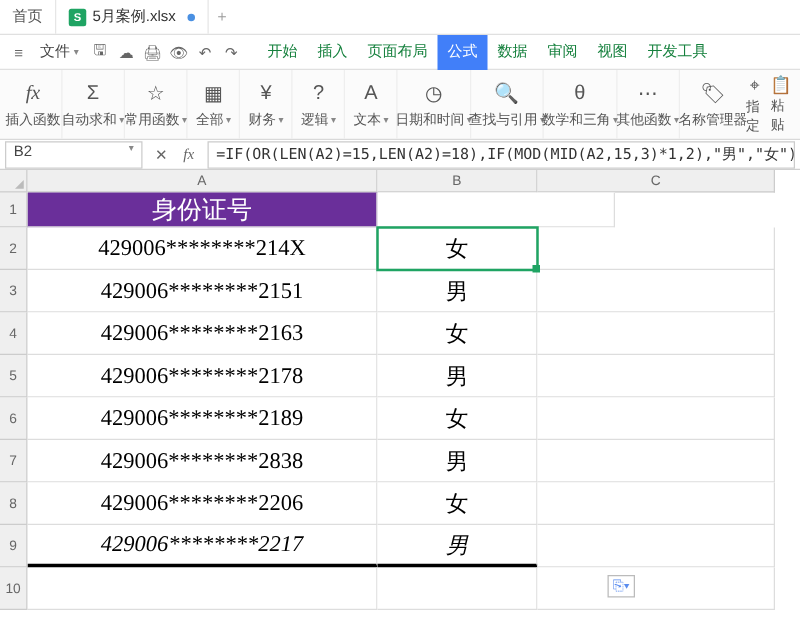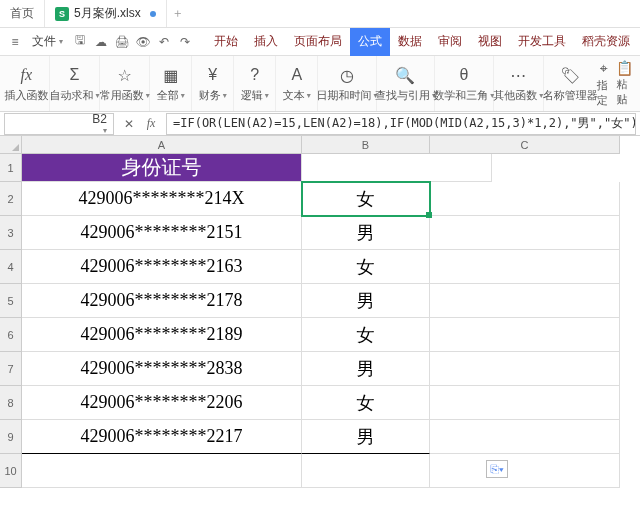--- a/index.html
+++ b/index.html
@@ -10,35 +10,35 @@
   .tab.home { color: #555; }
   .doc-ico { width: 14px; height: 14px; background: #1fa463; border-radius: 2px; display: flex; align-items: center; justify-content: center; color: #fff; font-size: 9px; font-weight: bold; }
   .tab-close, .tab-add { width: 22px; text-align: center; color: #999; }
   .dirty-dot { width: 6px; height: 6px; border-radius: 50%; background: #4a90e2; margin-left: 4px; }
   
   .menubar { display: flex; align-items: center; height: 28px; background: #fff; border-bottom: 1px solid #e0e0e0; }
   .menu-left { display: flex; align-items: center; gap: 7px; padding: 0 8px; }
   .mini-ico { width: 14px; height: 14px; display: inline-flex; align-items: center; justify-content: center; font-size: 12px; color: #666; }
   .file-btn { display: flex; align-items: center; gap: 3px; color: #444; padding: 0 3px; }
   .menu-tabs { display: flex; align-items: center; margin-left: 6px; gap: 0; }
-  .menu-tab { padding: 0 8px; height: 28px; display: flex; align-items: center; color: #7f1d1d; cursor: pointer; }
+  .menu-tab { padding: 0 8px; height: 28px; display: flex; align-items: center; color: #15803d; cursor: pointer; }
   .menu-tab.active { color: #fff; background: #417ff9; }
   
   .ribbon { display: flex; align-items: stretch; height: 56px; background: #fbfbfb; border-bottom: 1px solid #d9d9d9; padding-left: 4px; }
   .rb-group { display: flex; flex-direction: column; align-items: center; justify-content: center; padding: 0 6px; border-right: 1px solid #eee; gap: 2px; cursor: pointer; min-width: 42px; }
   .rb-group.noborder { border-right: none; }
   .rb-ico { height: 22px; display: flex; align-items: center; justify-content: center; font-size: 16px; color: #555; }
   .rb-lbl { font-size: 11px; color: #555; white-space: nowrap; display: flex; align-items: center; gap: 2px; }
   .dd { font-size: 8px; color: #888; }
   .rb-right { margin-left: auto; display: flex; align-items: center; padding-right: 6px; gap: 6px; }
   .rb-btn-sm { display: flex; flex-direction: column; align-items: center; font-size: 11px; color: #555; gap: 1px; }
   .rb-btn-sm .ico { font-size: 14px; }
   
   .formulabar { display: flex; align-items: center; height: 24px; border-bottom: 1px solid #d0d0d0; background: #fff; }
-  .namebox { width: 110px; height: 22px; border: 1px solid #ccc; margin: 0 4px; display: flex; align-items: flex-end; padding: 0 6px; color: #444; font-size: 12px; background: #fff; justify-content: center; flex-direction: column; }
+  .namebox { width: 110px; height: 22px; border: 1px solid #ccc; margin: 0 4px; display: flex; align-items: flex-start; padding: 0 6px; color: #444; font-size: 12px; background: #fff; justify-content: center; }
   .namebox .dd { margin-left: auto; color: #888; }
   .fb-btn { width: 22px; text-align: center; color: #666; cursor: pointer; }
   .formula-input { flex: 1; border: 1px solid #ccc; height: 22px; display: flex; align-items: center; padding: 0 6px; font-family: Consolas, monospace; font-size: 12px; color: #333; background: #fff; margin: 0 4px; overflow: hidden; white-space: nowrap; }
   
   .sheet-wrap { position: relative; display: flex; height: 360px; }
   .corner, .colhdr, .rowhdr { background: #efefef; border-right: 1px solid #ccc; border-bottom: 1px solid #ccc; display: flex; align-items: center; justify-content: center; font-size: 11px; color: #666; }
   .corner { width: 22px; height: 18px; position: relative; }
   .corner::after { content: ""; position:absolute; right:2px; bottom:2px; width:0;height:0;border-left:7px solid transparent;border-bottom:7px solid #bbb; }
   .grid { flex: 1; overflow: hidden; }
   .col-row { display: flex; height: 18px; }
@@ -46,21 +46,21 @@
   .colA { width: 280px; } .colB { width: 128px; } .colC { width: 190px; }
   .rowhdr { width: 22px; }
   .cell { border-right: 1px solid #ddd; border-bottom: 1px solid #ddd; display: flex; align-items: center; justify-content: center; font-size: 18px; font-family: "SimSun", serif; color: #000; background:#fff; }
   .header-cell { background: #6a2f9a; color: #fff; font-size: 20px; }
   .row { display: flex; }
   .row1 { height: 28px; }
   .rowN { height: 34px; }
   .cell.colC { border-right: 1px solid #ddd; }
   .selected { outline: 2px solid #1fa463; outline-offset: -1px; position: relative; }
   .selected::after { content:""; position:absolute; right:-3px; bottom:-3px; width:6px;height:6px;background:#1fa463; }
-  .row-bottom-border { border-bottom: 1px solid #000000; }
+  .row-bottom-border { border-bottom: 3px solid #000000; font-style: italic; }
   .blank .cell { font-size: 12px; }
   .smart-tag { position:absolute; right:132px; bottom:18px; width:22px;height:18px;border:1px solid #bbb;background:#fff;display:flex;align-items:center;justify-content:center;font-size:11px;color:#5b8def; }
 </style>
 </head>
 <body>
 
 <div class="tabbar">
   <div class="tab home">首页</div>
   <div class="tab">
     <span class="doc-ico">S</span>
@@ -86,21 +86,20 @@
   </div>
   <div class="menu-tabs">
     <div class="menu-tab">开始</div>
     <div class="menu-tab">插入</div>
     <div class="menu-tab">页面布局</div>
     <div class="menu-tab active">公式</div>
     <div class="menu-tab">数据</div>
     <div class="menu-tab">审阅</div>
     <div class="menu-tab">视图</div>
     <div class="menu-tab">开发工具</div>
-    <div class="menu-tab">稻壳资源</div>
   </div>
 </div>
 
 <div class="ribbon">
   <div class="rb-group">
     <div class="rb-ico">
         <i style="font-style:italic;font-family:serif">fx</i>
       </div>
     <div class="rb-lbl">插入函数</div>
   </div>

